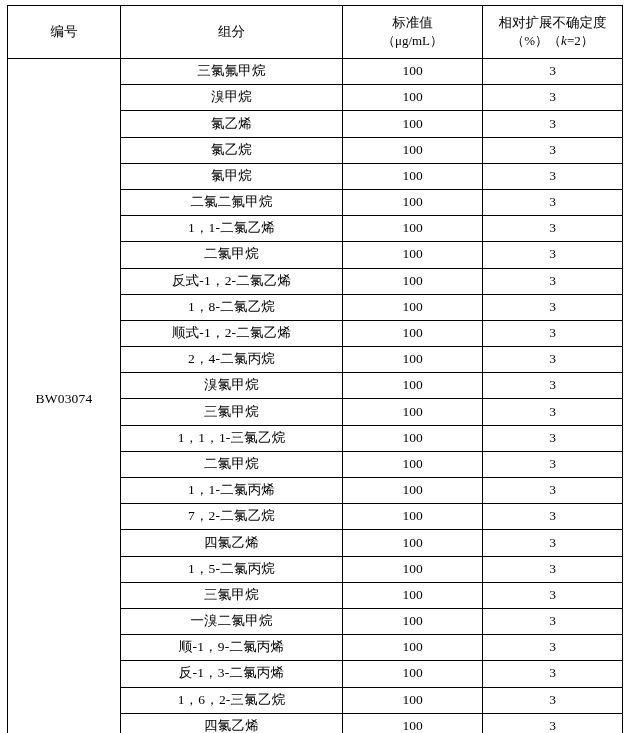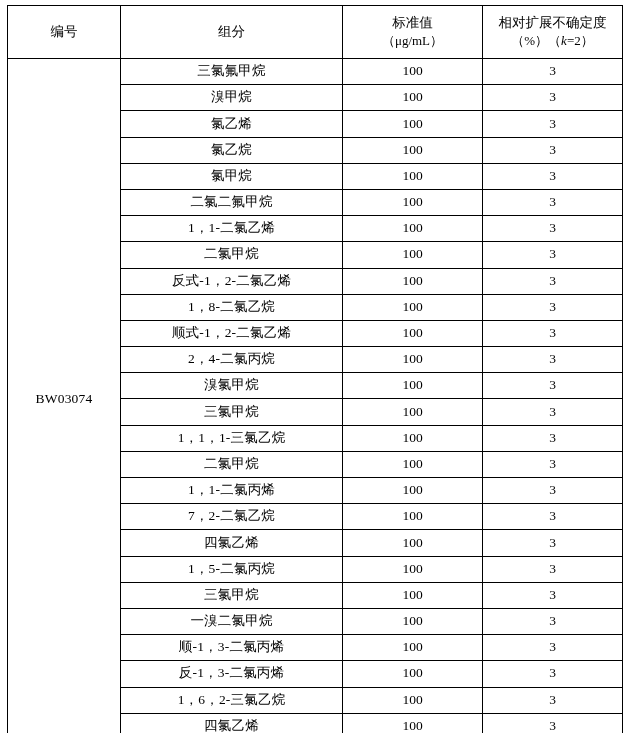--- a/index.html
+++ b/index.html
@@ -198,21 +198,21 @@
         <td class="comp">三氯甲烷</td>
         <td class="num">100</td>
         <td class="num">3</td>
       </tr>
       <tr>
         <td class="comp">一溴二氯甲烷</td>
         <td class="num">100</td>
         <td class="num">3</td>
       </tr>
       <tr>
-        <td class="comp">顺-1，3-二氯丙烯</td>
+        <td class="comp">顺-1，9-二氯丙烯</td>
         <td class="num">100</td>
         <td class="num">3</td>
       </tr>
       <tr>
         <td class="comp">反-1，3-二氯丙烯</td>
         <td class="num">100</td>
         <td class="num">3</td>
       </tr>
       <tr>
         <td class="comp">1，6，2-三氯乙烷</td>

